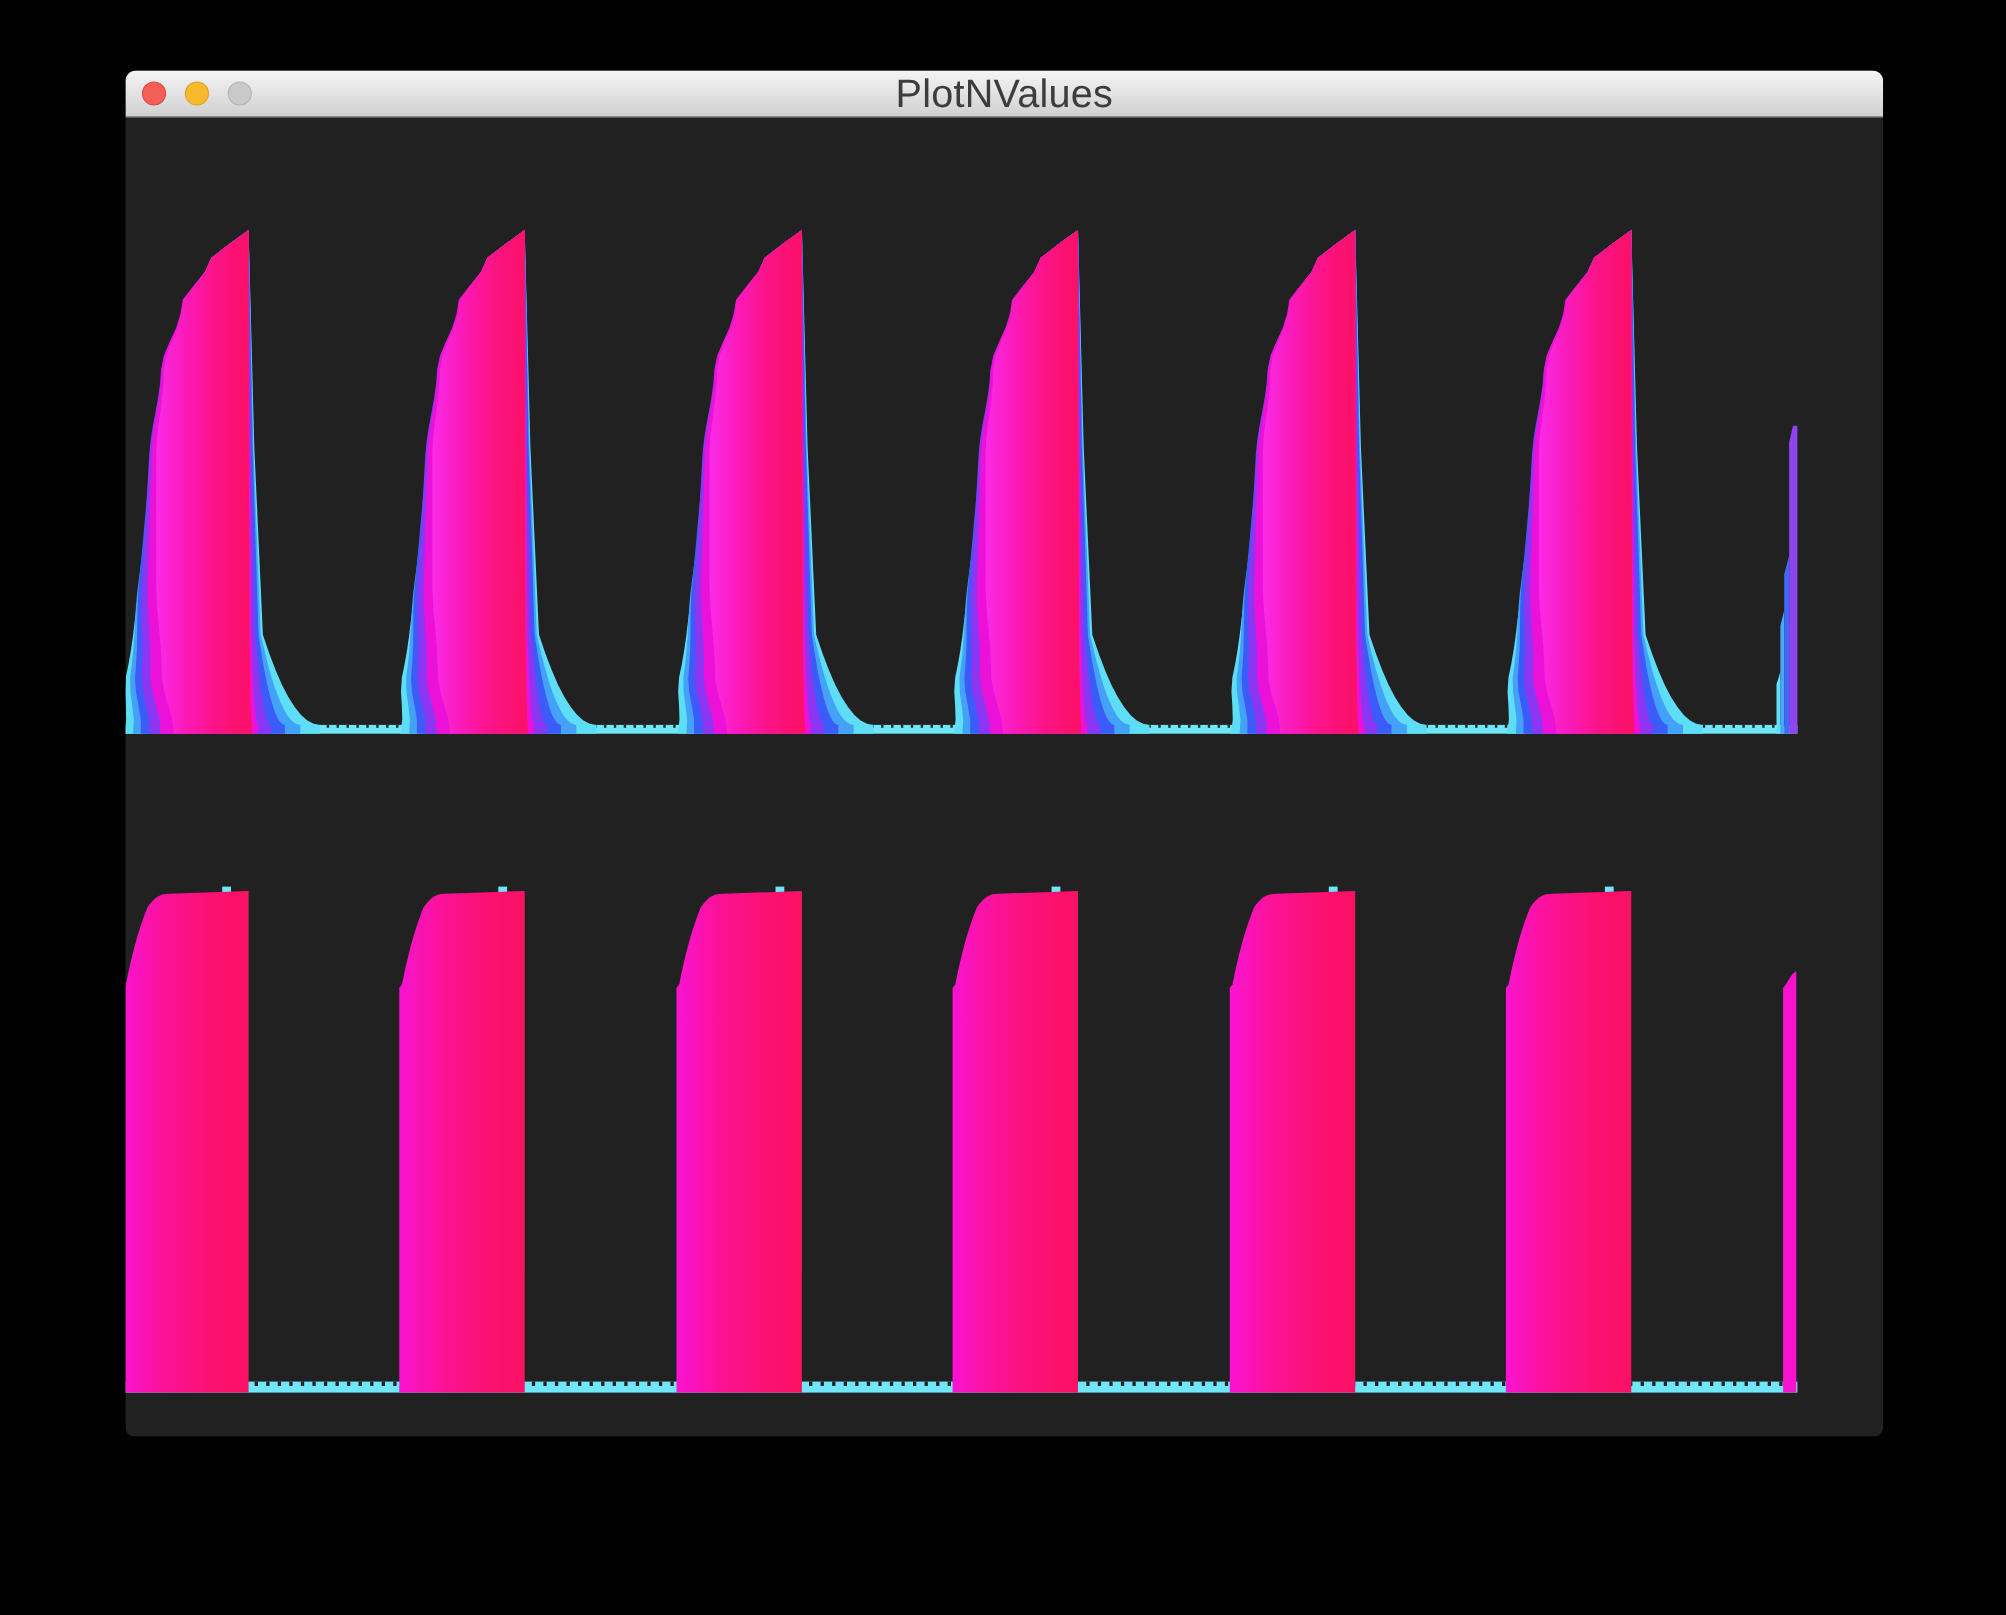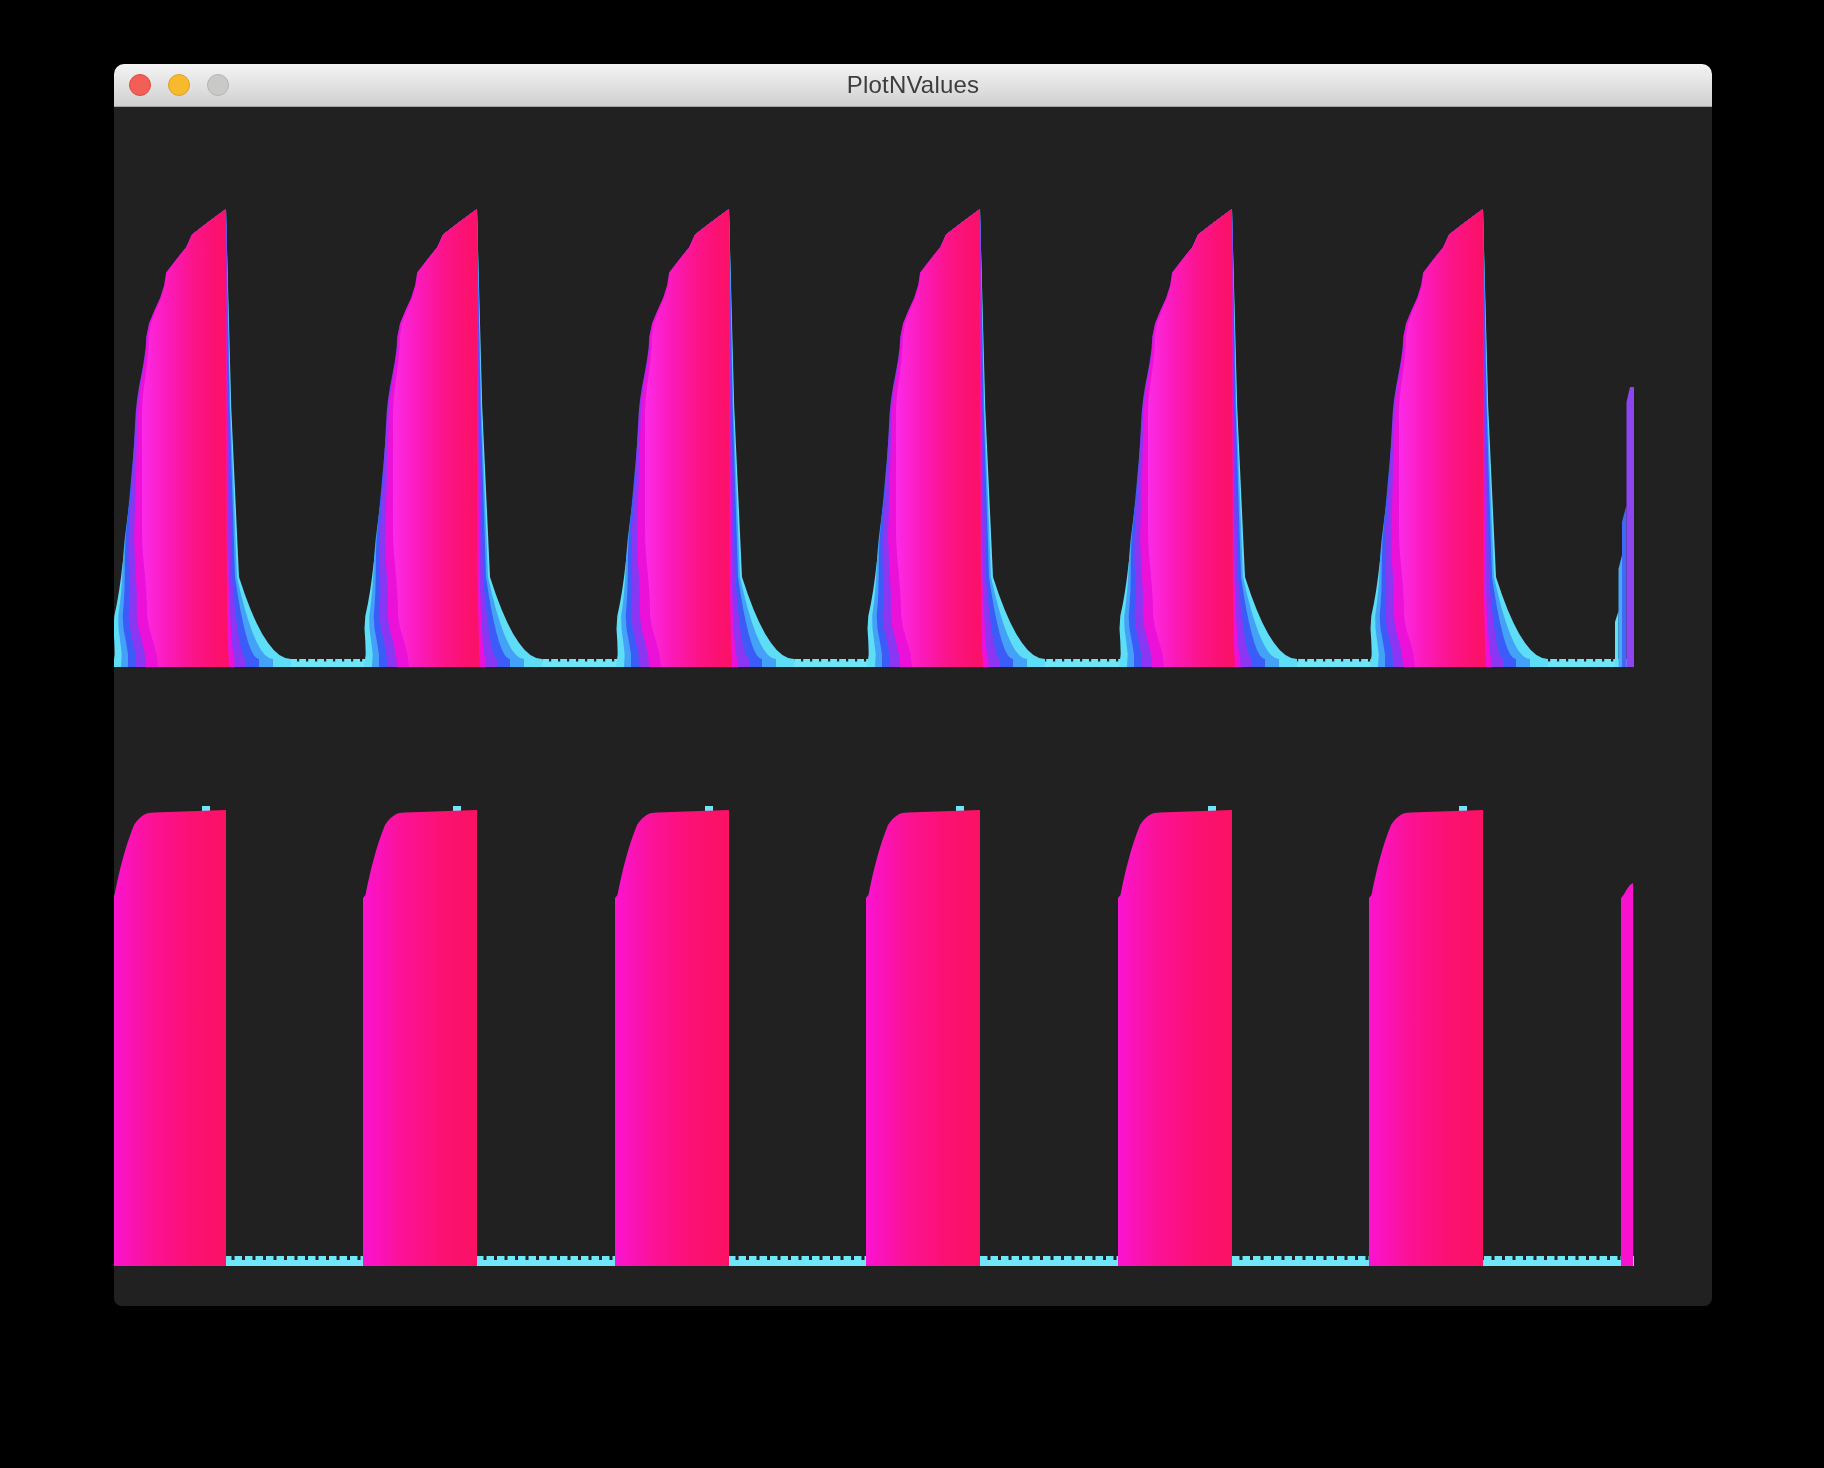--- a/index.html
+++ b/index.html
@@ -4,21 +4,21 @@
 <style>
   html,body{margin:0;padding:0;width:1824px;height:1468px;background:#000;overflow:hidden;
             font-family:"Liberation Sans",sans-serif;}
   .window{position:absolute;left:114px;top:64px;width:1598px;height:1242px;
           border-radius:10px 10px 8px 8px;overflow:hidden;
           box-shadow:0 20px 45px rgba(0,0,0,.6);}
   .titlebar{height:43px;box-sizing:border-box;position:relative;
             background:linear-gradient(#f4f4f4,#e6e6e6 40%,#d0d0d0);
             border-bottom:1px solid #a6a6a6;
             display:flex;align-items:center;justify-content:center;}
-  .title{font-size:24px;color:#3d3d3d;letter-spacing:.2px;}
+  .title{font-size:36px;color:#3d3d3d;letter-spacing:.2px;}
   .lights{position:absolute;left:15px;top:0;height:100%;display:flex;align-items:center;gap:17px;}
   .light{width:22px;height:22px;border-radius:50%;box-sizing:border-box;border:1px solid rgba(0,0,0,.18);}
   .content{height:1199px;position:relative;}
   svg{display:block;}
 </style>
 </head>
 <body>
 
 <div class="window">
   <div class="titlebar">

